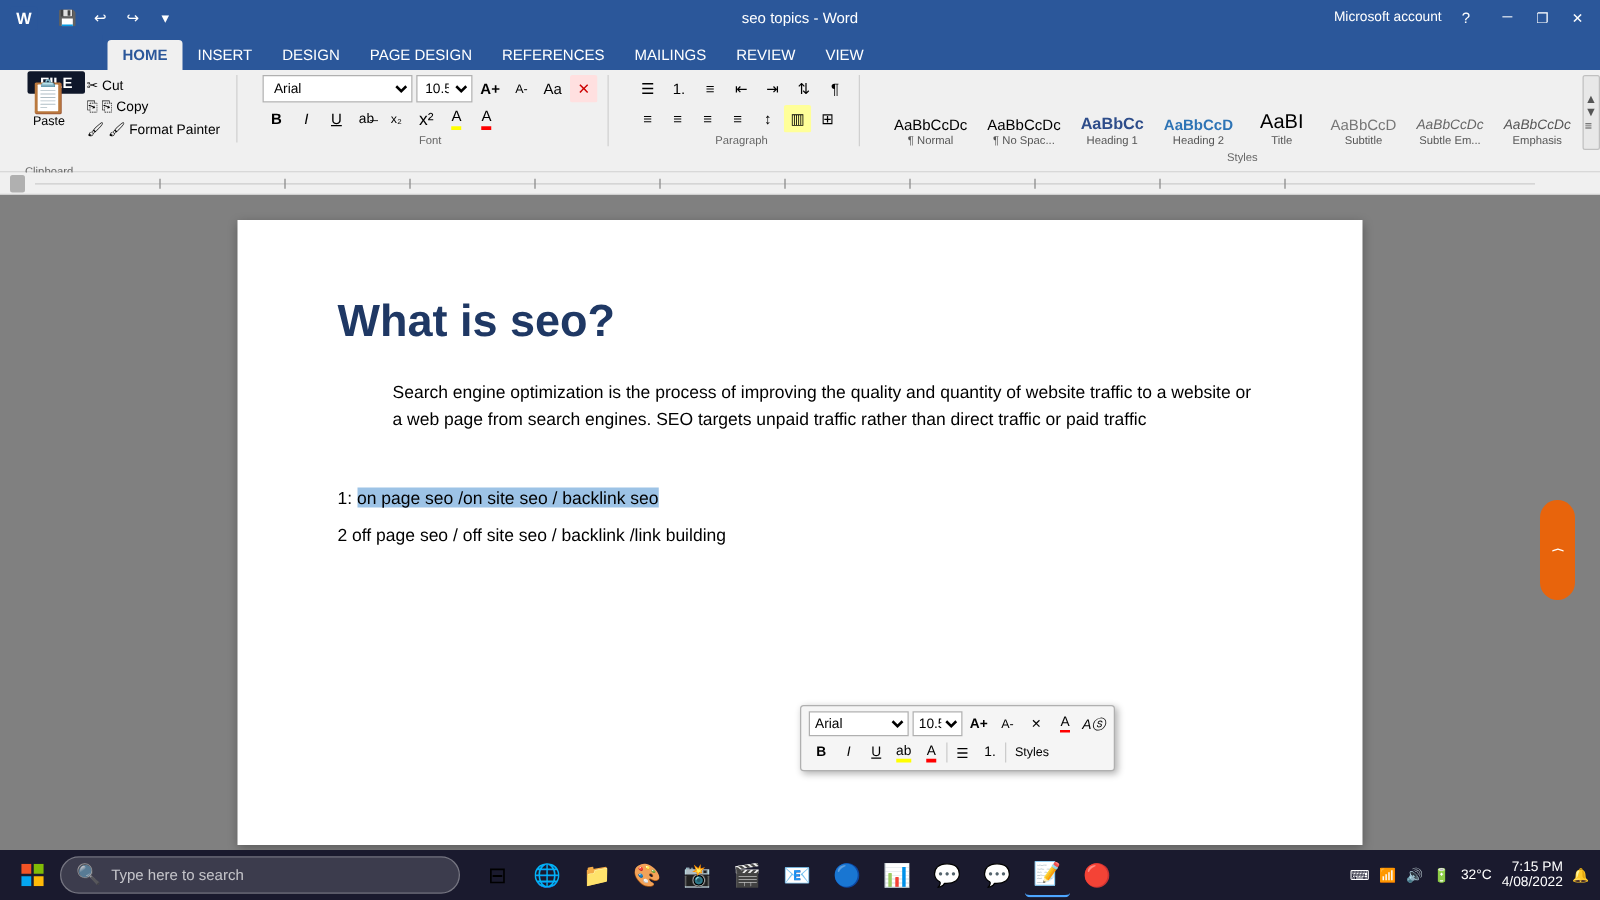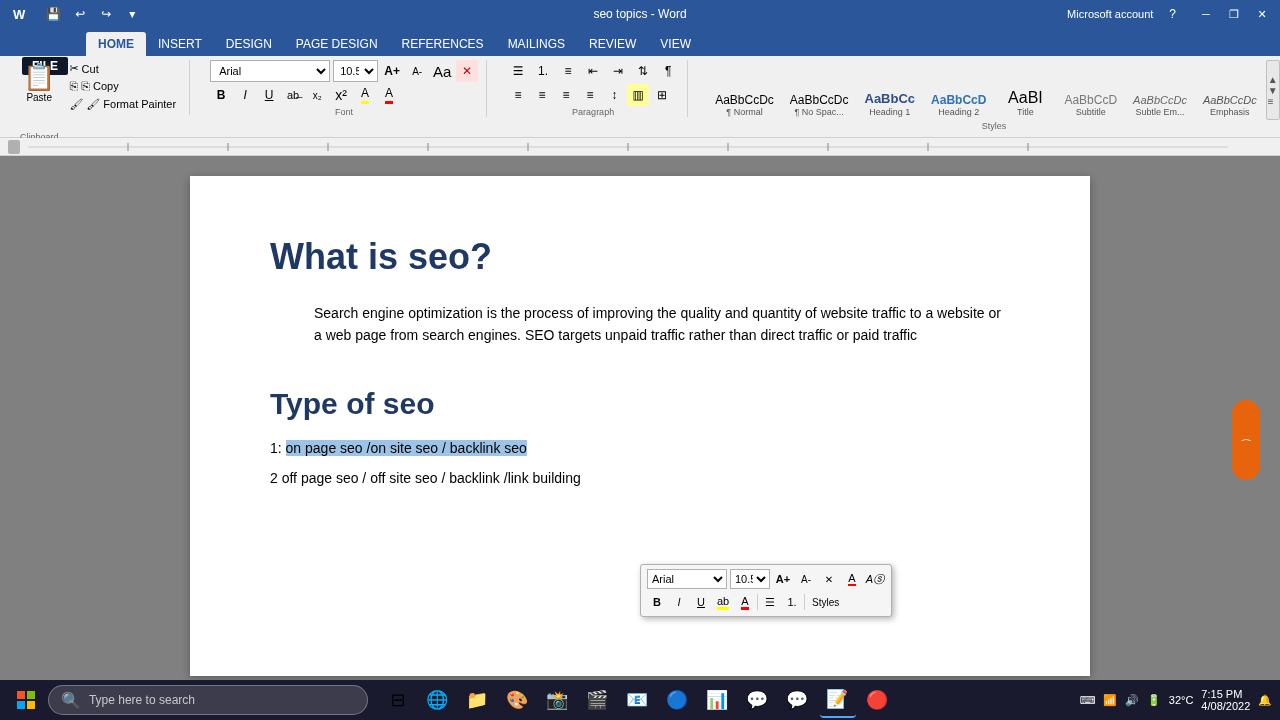--- a/index.html
+++ b/index.html
@@ -345,21 +345,21 @@
     }
     .taskbar-app.active { border-bottom: 2px solid #4da6ff; }
     .taskbar-right {
       margin-left: auto;
       display: flex;
       align-items: center;
       gap: 8px;
       color: white;
       font-size: 11px;
     }
-    .taskbar-time { text-align: left; }
+    .taskbar-time { text-align: right; }
 
     
     .doc-container::-webkit-scrollbar { width: 14px; }
     .doc-container::-webkit-scrollbar-track { background: #f0f0f0; }
     .doc-container::-webkit-scrollbar-thumb { background: #b0b0b0; border-radius: 2px; }
     .highlight-blue { background: #9dc3e6; }
 
     .section-divider { margin-bottom: 16px; }
 
     .quick-access {
@@ -479,21 +479,21 @@
   <div class="ribbon-group" style="flex-direction:column; align-items:flex-start;">
     <div class="font-row">
       <select class="font-select">
         <option>Arial</option>
       </select>
       <select class="size-select">
         <option>10.5</option>
       </select>
       <div class="ribbon-btn" style="font-weight:bold;">A+</div>
       <div class="ribbon-btn" style="font-size:10px;">A-</div>
-      <div class="ribbon-btn" style="font-size:15px;">Aa</div>
+      <div class="ribbon-btn" style="font-size:12px;">Aa</div>
       <div class="ribbon-btn" style="background:#ffe0e0; color:#c00;">✕</div>
     </div>
     <div class="format-row">
       <div class="ribbon-btn bold-btn">B</div>
       <div class="ribbon-btn italic-btn">I</div>
       <div class="ribbon-btn" style="text-decoration:underline;">U</div>
       <div class="ribbon-btn" style="font-size:11px;">ab̶</div>
       <div class="ribbon-btn" style="font-size:10px;">x₂</div>
       <div class="ribbon-btn" style="font-size:14px;">x²</div>
       <div class="ribbon-btn">
@@ -598,21 +598,20 @@
   </div>
 </div>
 
 <div class="doc-container">
   <div class="doc-page">
     <h1 class="doc-title">What is seo?</h1>
     <p class="doc-body">Search engine optimization is the process of improving the quality and quantity of website traffic to a website or a web page from search engines. SEO targets unpaid traffic rather than direct traffic or paid traffic</p>
 
     <div class="section-divider"></div>
 
-    <h2 class="doc-heading2">Type of seo</h2>
 
     <div class="doc-list-item">
       <span>1: </span><span class="highlight-blue">on page seo /on site seo / backlink seo</span>
     </div>
     <div class="doc-list-item">2 off page seo / off site seo / backlink /link building</div>
 
     <div class="mini-toolbar">
       <div class="mini-toolbar-row1">
         <select class="mini-font-select">
           <option>Arial</option>

